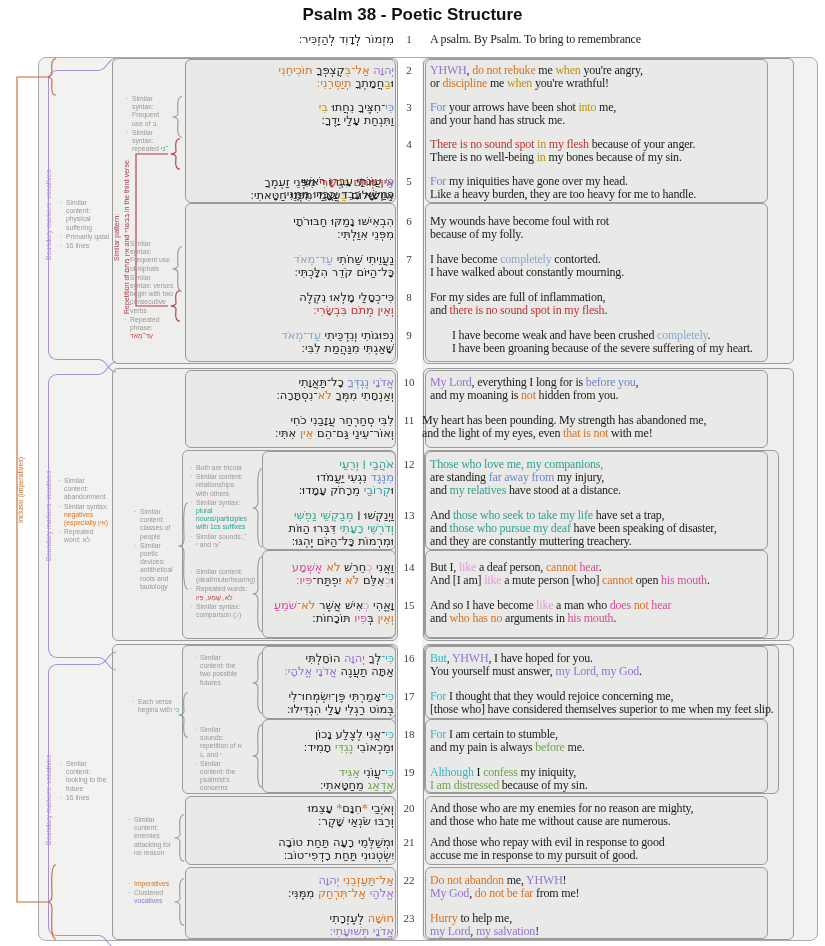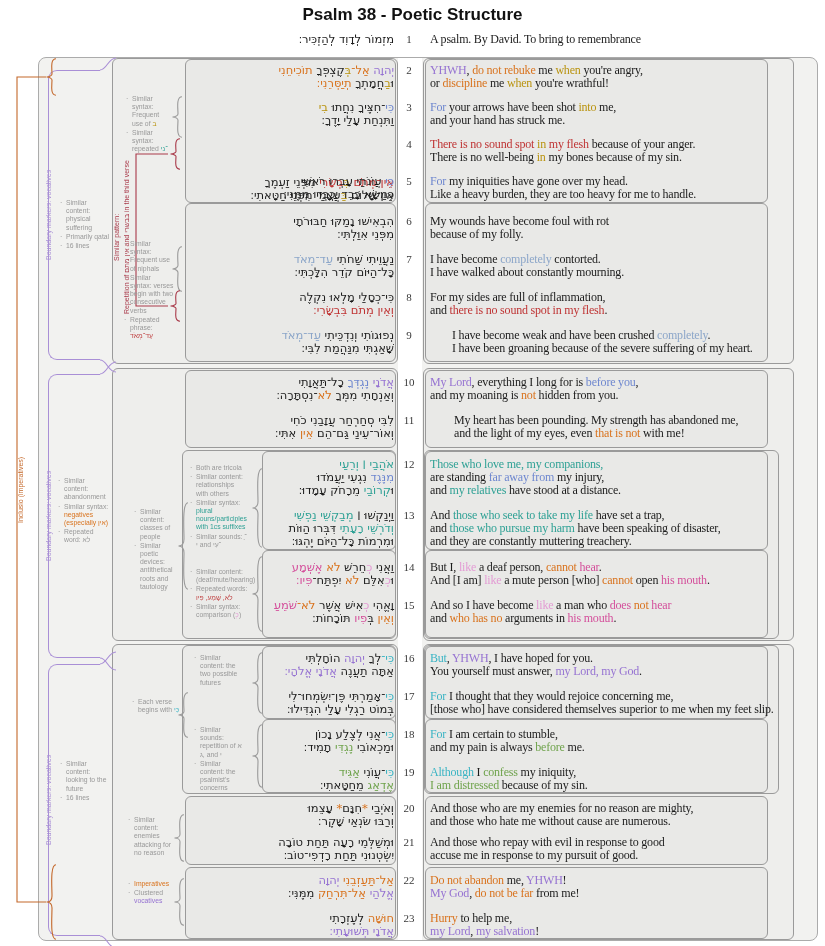--- a/index.html
+++ b/index.html
@@ -274,21 +274,21 @@
       <div class="ni">
         <span class="nm">·</span>
         <span><span style="color: rgb(153, 153, 153);">Clustered </span><span style="color: rgb(150, 115, 210);">vocatives</span></span>
       </div>
     </div>
     <div class="heb" style="left: 194px; top: 33px; width: 200px;">
       <div dir="rtl"><span style="color: rgb(28, 28, 28);">מִזְמוֹר לְדָוִד לְהַזְכִּיר׃</span></div>
     </div>
     <div class="vnum" style="left: 396px; top: 33px; width: 26px;">1</div>
     <div class="eng" style="left: 430px; top: 33px; width: 336px;">
-      <div><span style="color: rgb(28, 28, 28);">A psalm. By David. To bring to remembrance</span></div>
+      <div><span style="color: rgb(28, 28, 28);">A psalm. By Psalm. To bring to remembrance</span></div>
     </div>
     <div class="heb" style="left: 194px; top: 64px; width: 200px;">
       <div dir="rtl"><span style="color: rgb(150, 115, 210);">יְהוָה </span><span style="color: rgb(217, 115, 30);">אַל־</span><span style="color: rgb(185, 147, 15);">בְּ</span><span style="color: rgb(28, 28, 28);">קֶצְפְּךָ </span><span style="color: rgb(217, 115, 30);">תוֹכִיחֵנִי</span></div>
       <div dir="rtl"><span style="color: rgb(28, 28, 28);">וּ</span><span style="color: rgb(185, 147, 15);">בַ</span><span style="color: rgb(28, 28, 28);">חֲמָתְךָ </span><span style="color: rgb(217, 115, 30);">תְיַסְּרֵנִי׃</span></div>
     </div>
     <div class="vnum" style="left: 396px; top: 64px; width: 26px;">2</div>
     <div class="eng" style="left: 430px; top: 64px; width: 336px;">
       <div><span style="color: rgb(150, 115, 210);">YHWH</span><span style="color: rgb(28, 28, 28);">, </span><span style="color: rgb(217, 115, 30);">do not rebuke</span><span style="color: rgb(28, 28, 28);"> me </span><span style="color: rgb(185, 147, 15);">when</span><span style="color: rgb(28, 28, 28);"> you're angry,</span></div>
       <div><span style="color: rgb(28, 28, 28);">or </span><span style="color: rgb(217, 115, 30);">discipline</span><span style="color: rgb(28, 28, 28);"> me </span><span style="color: rgb(185, 147, 15);">when</span><span style="color: rgb(28, 28, 28);"> you're wrathful!</span></div>
     </div>
@@ -362,21 +362,21 @@
     <div class="vnum" style="left: 396px; top: 376px; width: 26px;">10</div>
     <div class="eng" style="left: 430px; top: 376px; width: 336px;">
       <div><span style="color: rgb(150, 115, 210);">My Lord</span><span style="color: rgb(28, 28, 28);">, everything I long for is </span><span style="color: rgb(110, 135, 207);">before you</span><span style="color: rgb(28, 28, 28);">,</span></div>
       <div><span style="color: rgb(28, 28, 28);">and my moaning is </span><span style="color: rgb(217, 115, 30);">not</span><span style="color: rgb(28, 28, 28);"> hidden from you.</span></div>
     </div>
     <div class="heb" style="left: 194px; top: 414px; width: 200px;">
       <div dir="rtl"><span style="color: rgb(28, 28, 28);">לִבִּי סְחַרְחַר עֲזָבַנִי כֹחִי</span></div>
       <div dir="rtl"><span style="color: rgb(28, 28, 28);">וְאוֹר־עֵינַי גַּם־הֵם </span><span style="color: rgb(217, 115, 30);">אֵין </span><span style="color: rgb(28, 28, 28);">אִתִּי׃</span></div>
     </div>
     <div class="vnum" style="left: 396px; top: 414px; width: 26px;">11</div>
-    <div class="eng" style="left: 454px; top: 414px; width: 336px;">
+    <div class="eng" style="left: 422px; top: 414px; width: 336px;">
       <div><span style="color: rgb(28, 28, 28);">My heart has been pounding. My strength has abandoned me,</span></div>
       <div><span style="color: rgb(28, 28, 28);">and the light of my eyes, even </span><span style="color: rgb(217, 115, 30);">that is not</span><span style="color: rgb(28, 28, 28);"> with me!</span></div>
     </div>
     <div class="heb" style="left: 194px; top: 458px; width: 200px;">
       <div dir="rtl"><span style="color: rgb(47, 161, 149);">אֹהֲבַי ׀ וְרֵעַי</span></div>
       <div dir="rtl"><span style="color: rgb(110, 135, 207);">מִנֶּגֶד </span><span style="color: rgb(28, 28, 28);">נִגְעִי יַעֲמֹדוּ</span></div>
       <div dir="rtl"><span style="color: rgb(28, 28, 28);">וּ</span><span style="color: rgb(47, 161, 149);">קְרוֹבַי </span><span style="color: rgb(28, 28, 28);">מֵרָחֹק עָמָדוּ׃</span></div>
     </div>
     <div class="vnum" style="left: 396px; top: 458px; width: 26px;">12</div>
     <div class="eng" style="left: 430px; top: 458px; width: 336px;">
@@ -385,21 +385,21 @@
       <div><span style="color: rgb(28, 28, 28);">and </span><span style="color: rgb(47, 161, 149);">my relatives</span><span style="color: rgb(28, 28, 28);"> have stood at a distance.</span></div>
     </div>
     <div class="heb" style="left: 194px; top: 509px; width: 200px;">
       <div dir="rtl"><span style="color: rgb(28, 28, 28);">וַיְנַקְשׁוּ ׀ </span><span style="color: rgb(47, 161, 149);">מְבַקְשֵׁי נַפְשִׁי</span></div>
       <div dir="rtl"><span style="color: rgb(47, 161, 149);">וְדֹרְשֵׁי רָעָתִי </span><span style="color: rgb(28, 28, 28);">דִּבְּרוּ הַוּוֹת</span></div>
       <div dir="rtl"><span style="color: rgb(28, 28, 28);">וּמִרְמוֹת כָּל־הַיּוֹם יֶהְגּוּ׃</span></div>
     </div>
     <div class="vnum" style="left: 396px; top: 509px; width: 26px;">13</div>
     <div class="eng" style="left: 430px; top: 509px; width: 336px;">
       <div><span style="color: rgb(28, 28, 28);">And </span><span style="color: rgb(47, 161, 149);">those who seek to take my life</span><span style="color: rgb(28, 28, 28);"> have set a trap,</span></div>
-      <div><span style="color: rgb(28, 28, 28);">and </span><span style="color: rgb(47, 161, 149);">those who pursue my harm</span><span style="color: rgb(28, 28, 28);"> have been speaking of disaster,</span></div>
+      <div><span style="color: rgb(28, 28, 28);">and </span><span style="color: rgb(47, 161, 149);">those who pursue my deaf</span><span style="color: rgb(28, 28, 28);"> have been speaking of disaster,</span></div>
       <div><span style="color: rgb(28, 28, 28);">and they are constantly muttering treachery.</span></div>
     </div>
     <div class="heb" style="left: 194px; top: 561px; width: 200px;">
       <div dir="rtl"><span style="color: rgb(28, 28, 28);">וַאֲנִי </span><span style="color: rgb(227, 155, 212);">כְ</span><span style="color: rgb(28, 28, 28);">חֵרֵשׁ </span><span style="color: rgb(217, 115, 30);">לֹא </span><span style="color: rgb(212, 79, 155);">אֶשְׁמָע</span></div>
       <div dir="rtl"><span style="color: rgb(28, 28, 28);">וּ</span><span style="color: rgb(227, 155, 212);">כְ</span><span style="color: rgb(28, 28, 28);">אִלֵּם </span><span style="color: rgb(217, 115, 30);">לֹא </span><span style="color: rgb(28, 28, 28);">יִפְתַּח־</span><span style="color: rgb(212, 79, 155);">פִּיו׃</span></div>
     </div>
     <div class="vnum" style="left: 396px; top: 561px; width: 26px;">14</div>
     <div class="eng" style="left: 430px; top: 561px; width: 336px;">
       <div><span style="color: rgb(28, 28, 28);">But I, </span><span style="color: rgb(227, 155, 212);">like</span><span style="color: rgb(28, 28, 28);"> a deaf person, </span><span style="color: rgb(217, 115, 30);">cannot</span><span style="color: rgb(28, 28, 28);"> </span><span style="color: rgb(212, 79, 155);">hear</span><span style="color: rgb(28, 28, 28);">.</span></div>
       <div><span style="color: rgb(28, 28, 28);">And [I am] </span><span style="color: rgb(227, 155, 212);">like</span><span style="color: rgb(28, 28, 28);"> a mute person [who] </span><span style="color: rgb(217, 115, 30);">cannot</span><span style="color: rgb(28, 28, 28);"> open </span><span style="color: rgb(212, 79, 155);">his mouth</span><span style="color: rgb(28, 28, 28);">.</span></div>

